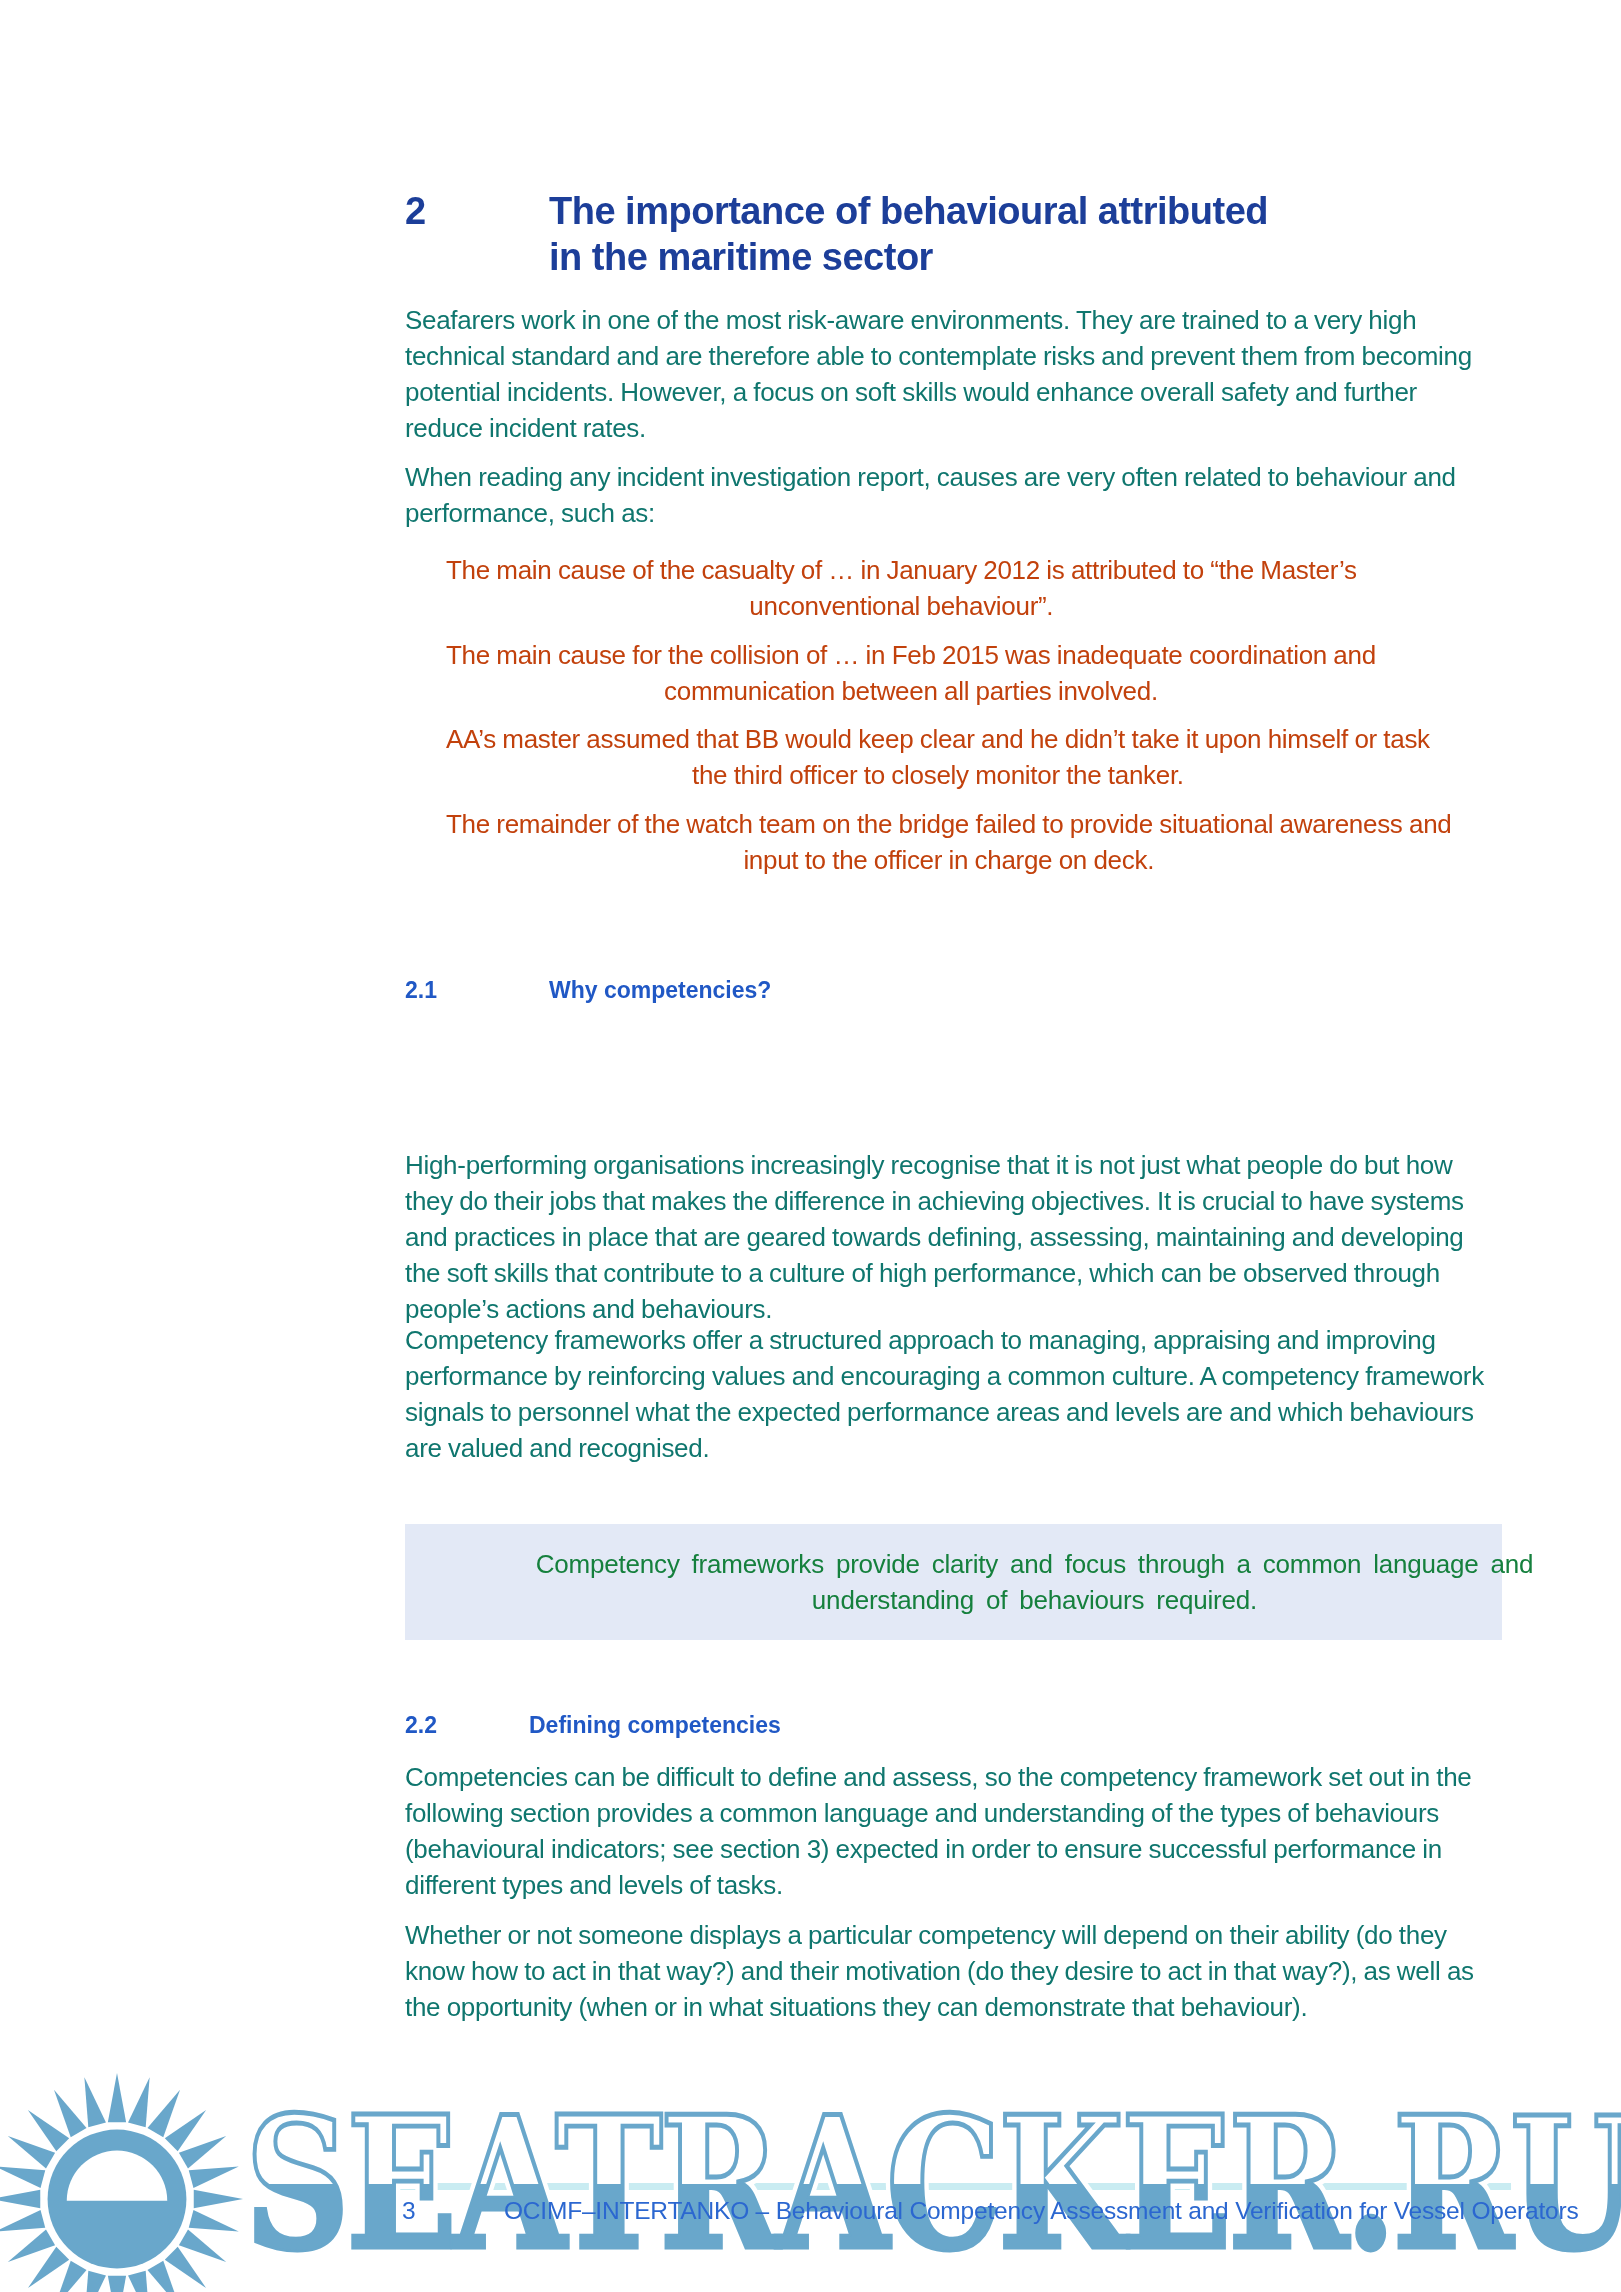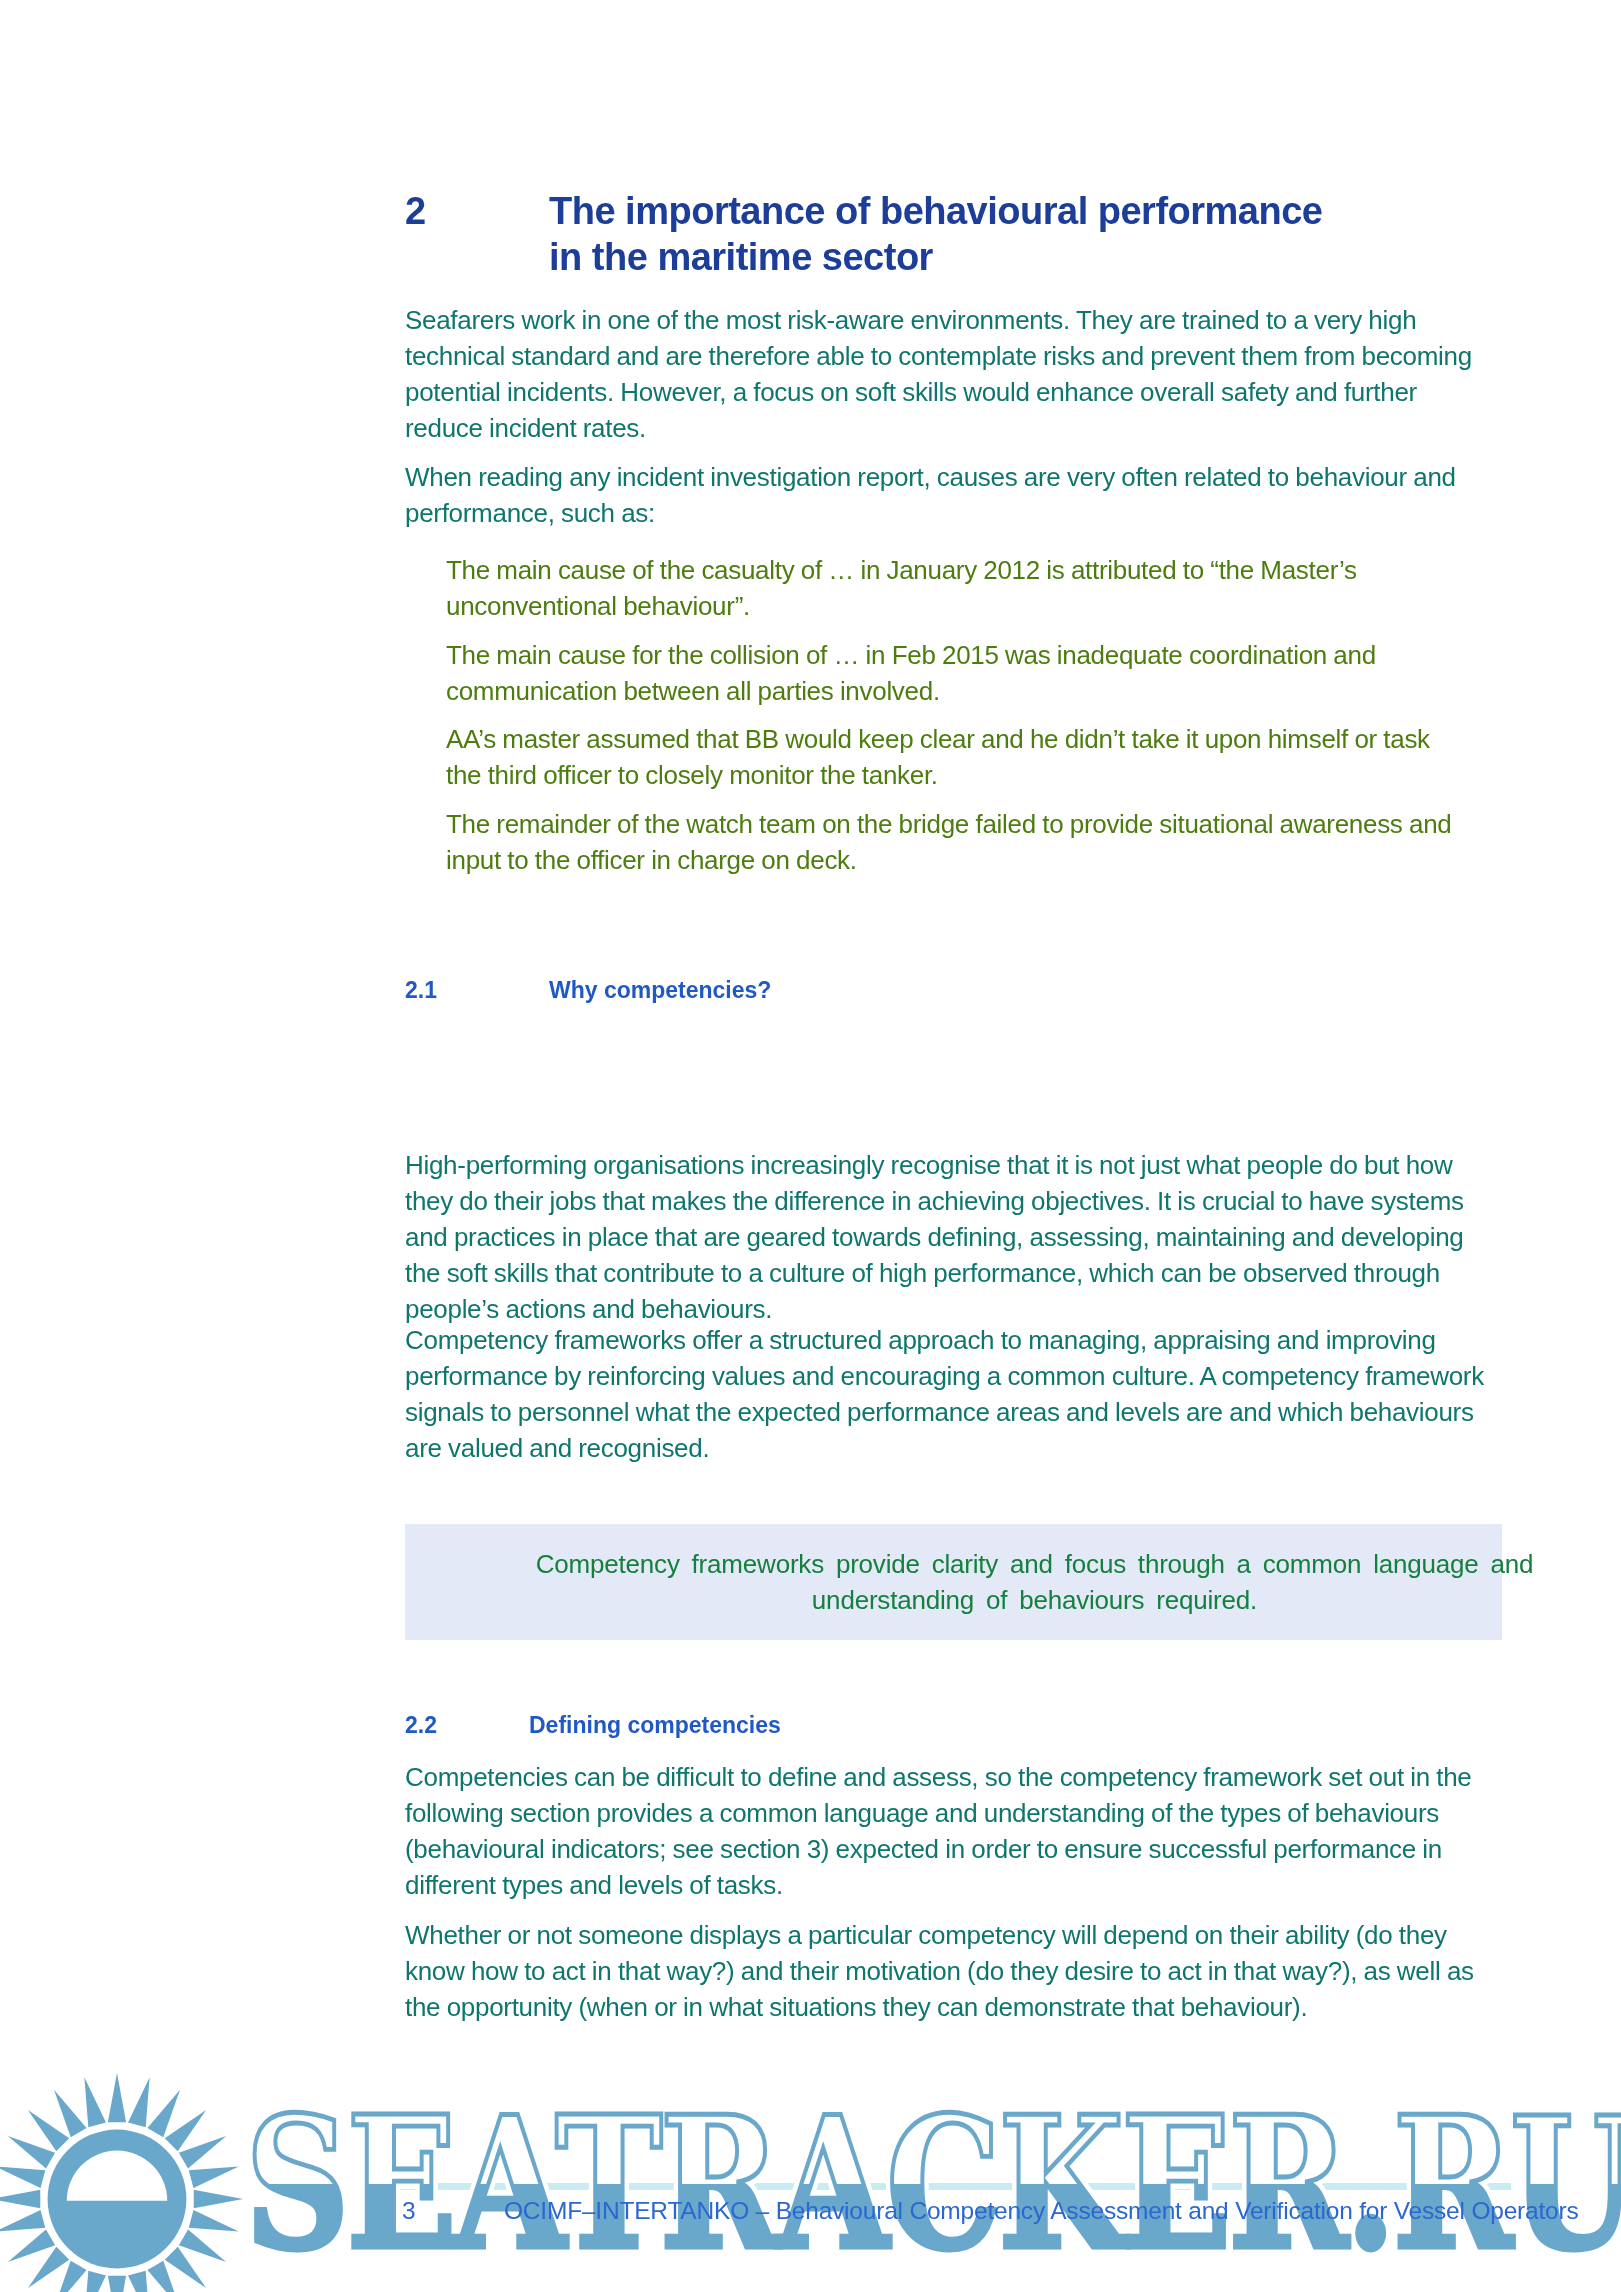--- a/index.html
+++ b/index.html
@@ -1,21 +1,21 @@
 <!DOCTYPE html>
 <html><head>
 <meta charset="utf-8">
 <style>
   html,body{margin:0;padding:0;background:#ffffff;}
   .page{position:relative;width:1621px;height:2293px;background:#ffffff;overflow:hidden;
         font-family:"Liberation Sans",sans-serif;color:#2f2f2f;}
   .abs{position:absolute;}
   .body-text{font-size:26px;line-height:36px;letter-spacing:-0.3px;word-spacing:-0.5px;
              white-space:pre;color:#0f766e;}
-  .quote{color:#4d7c0f;}
+  .quote{color:#c2410c;text-align:center;}
   .h1-num,.h1-title{font-weight:bold;font-size:38px;line-height:46px;color:#1c3e99;
                     letter-spacing:-0.5px;white-space:pre;}
   .h2-num,.h2-title{font-weight:bold;font-size:23px;line-height:35px;color:#2058c5;white-space:pre;}
   #h1num{left:405px;top:188px;}
   #h1title{left:549px;top:188px;}
   #p1{left:405px;top:302px;}
   #p2{left:405px;top:459px;}
   #q1{left:446px;top:552px;}
   #q2{left:446px;top:637px;}
   #q3{left:446px;top:721px;}
@@ -87,21 +87,21 @@
       <use href="#ray" transform="rotate(285)"></use>
       <use href="#ray" transform="rotate(300)"></use>
     <use href="#ray" transform="rotate(315)"></use>
       <use href="#ray" transform="rotate(330)"></use>
       <use href="#ray" transform="rotate(345)"></use>
     <circle cx="0" cy="0" r="76" fill="#69a7cb"></circle>
     <path d="M -55 2 A 55 55 0 0 1 55 2 Z" fill="#ffffff"></path>
   </svg>
 
   <span class="abs h1-num" id="h1num">2</span>
-  <span class="abs h1-title" id="h1title">The importance of behavioural performance
+  <span class="abs h1-title" id="h1title">The importance of behavioural attributed
 in the maritime sector</span>
 
   <div class="abs body-text" id="p1">Seafarers work in one of the most risk-aware environments. They are trained to a very high
 technical standard and are therefore able to contemplate risks and prevent them from becoming
 potential incidents. However, a focus on soft skills would enhance overall safety and further
 reduce incident rates.</div>
   <div class="abs body-text" id="p2">When reading any incident investigation report, causes are very often related to behaviour and
 performance, such as:</div>
 
   <div class="abs body-text quote" id="q1">The main cause of the casualty of … in January 2012 is attributed to “the Master’s

